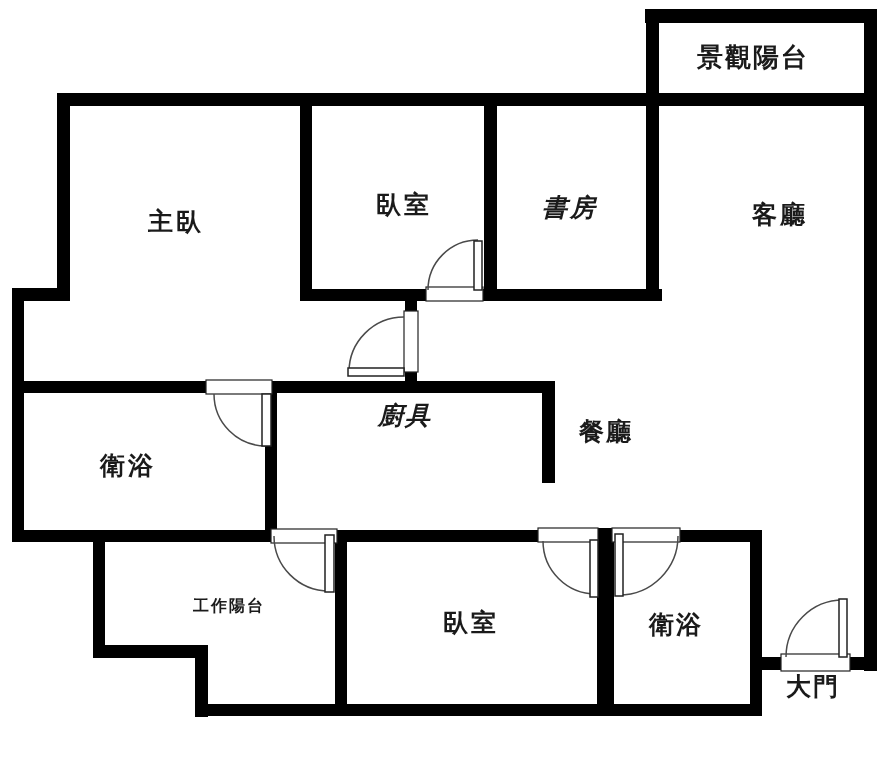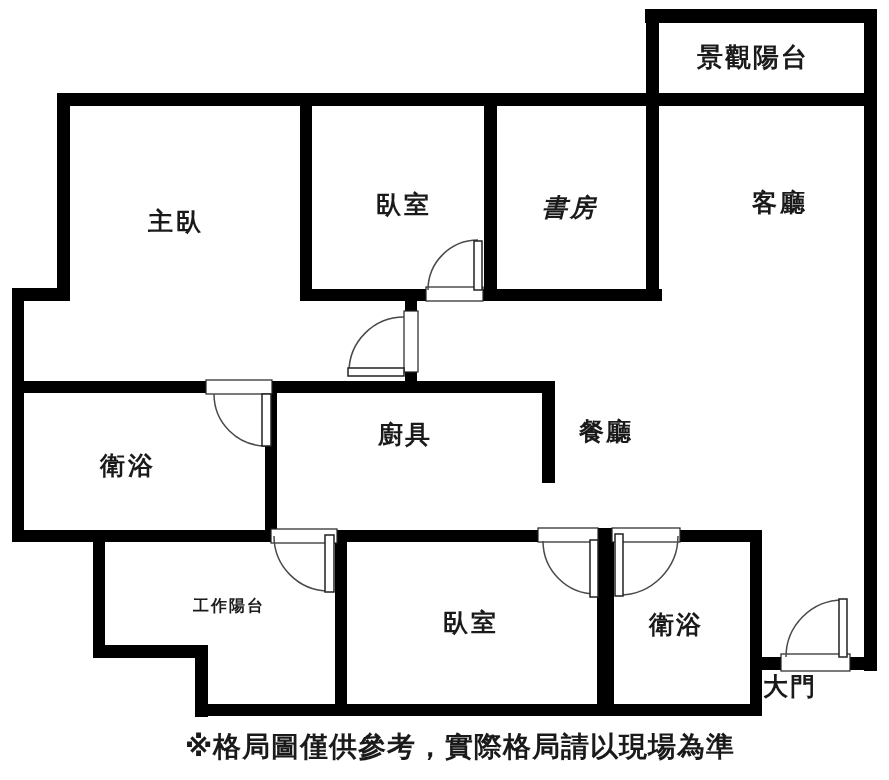--- a/index.html
+++ b/index.html
@@ -128,31 +128,30 @@
   </svg>
 
   <div class="room-label" style="left:753px;top:57px;font-size:26px;letter-spacing:2px;">景觀陽台</div>
 
   <div class="room-label" style="left:176px;top:221px;">主臥</div>
 
   <div class="room-label" style="left:404px;top:204px;">臥室</div>
 
   <div class="room-label" style="left:570px;top:207px;font-style:italic;">書房</div>
 
-  <div class="room-label" style="left:780px;top:202px;text-align:center;">客廳</div>
+  <div class="room-label" style="left:780px;top:214px;text-align:center;">客廳</div>
 
   <div class="room-label" style="left:128px;top:465px;">衛浴</div>
 
-  <div class="room-label" style="left:405px;top:434px;letter-spacing:2px;">廚具</div>
+  <div class="room-label" style="left:405px;top:415px;letter-spacing:2px;font-style:italic;">廚具</div>
 
   <div class="room-label" style="left:606px;top:433px;letter-spacing:2px;font-family:Liberation Mono, monospace;">餐廳</div>
 
   <div class="room-label small" style="left:229px;top:606px;">工作陽台</div>
 
   <div class="room-label" style="left:471px;top:622px;">臥室</div>
 
   <div class="room-label" style="left:676px;top:624px;letter-spacing:2px;">衛浴</div>
 
-  <div class="room-label" style="left:790px;top:686px;letter-spacing:2px;">大門</div>
+  <div class="room-label" style="left:813px;top:686px;letter-spacing:2px;">大門</div>
 
-  <div id="disclaimer">※格局圖僅供參考，實際格局請以現場為準</div>
 
 </div>
 
 </body></html>

